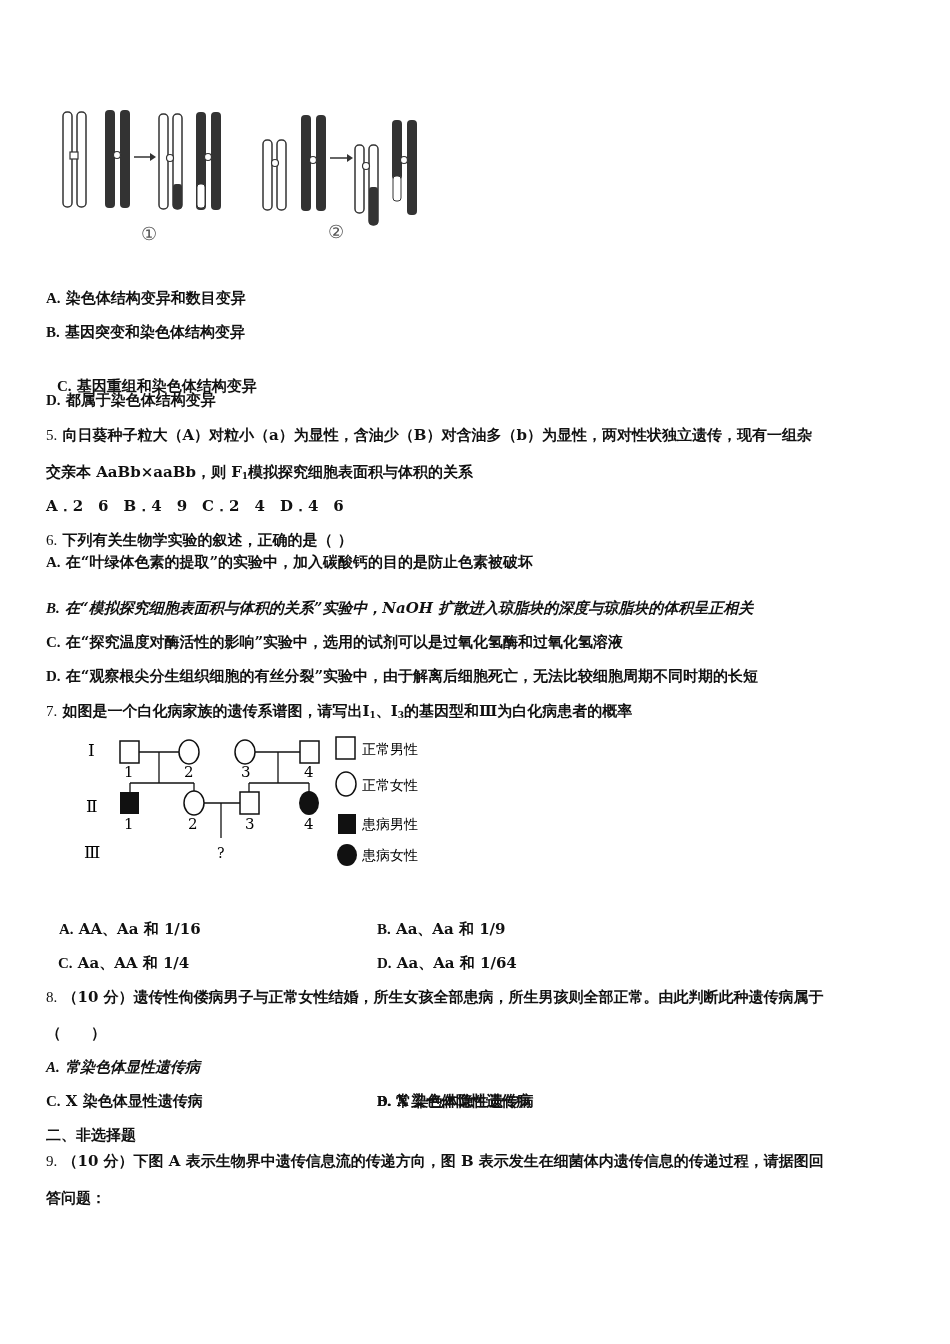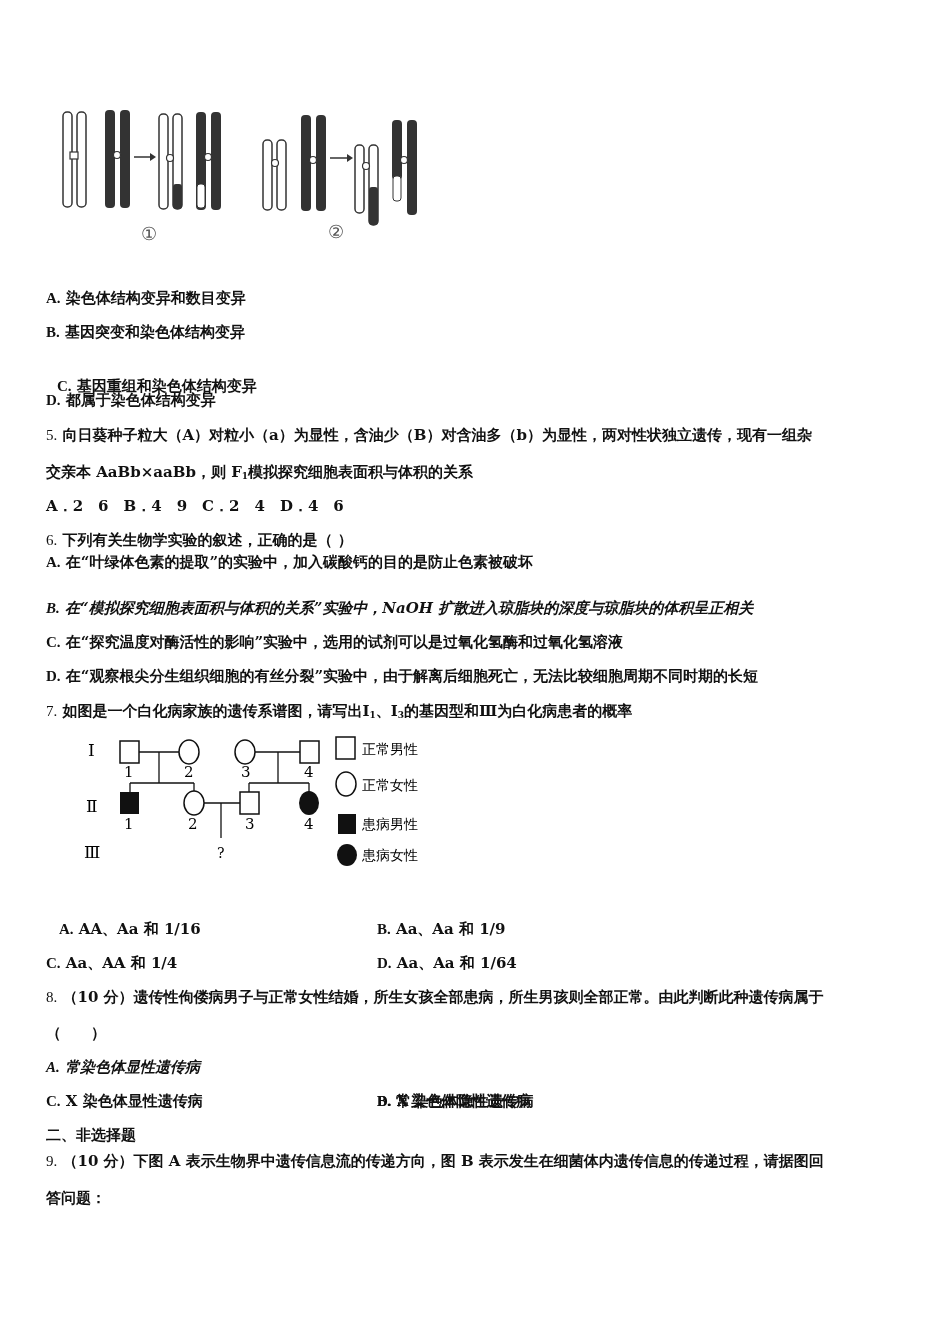--- a/index.html
+++ b/index.html
@@ -130,21 +130,21 @@
     <text x="284" y="62" font-size="14">正常女性</text>
     <rect x="260" y="86" width="18" height="20" fill="#111"></rect>
     <text x="284" y="101" font-size="14">患病男性</text>
     <ellipse cx="269" cy="127" rx="10" ry="11" fill="#111"></ellipse>
     <text x="284" y="132" font-size="14">患病女性</text>
   </svg>
 </div>
 
 <div class="line" style="top:917px;margin-left:13px;"><span class="opt-label">A.</span> <span>AA、Aa 和 1/16</span></div>
 <div class="line col2" style="top:917px;"><span class="opt-label">B.</span> <span>Aa、Aa 和 1/9</span></div>
-<div class="line" style="top:951px;"><span class="opt-label">C.</span> <span>Aa、AA 和 1/4</span></div>
+<div class="line" style="top:951px;margin-left:12px;"><span class="opt-label">C.</span> <span>Aa、AA 和 1/4</span></div>
 <div class="line col2" style="top:951px;"><span class="opt-label">D.</span> <span>Aa、Aa 和 1/64</span></div>
 
 <div class="line" style="top:985px;"><span class="num">8.</span> <span>（10 分）遗传性佝偻病男子与正常女性结婚，所生女孩全部患病，所生男孩则全部正常。由此判断此种遗传病属于</span></div>
 <div class="line" style="top:1021px;"><span>（　　）</span></div>
 <div class="line" style="top:1055px;font-style:italic;"><span class="opt-label">A.</span> <span>常染色体显性遗传病</span></div>
 <div class="line col2" style="top:1055px;margin-top:34px;"><span class="opt-label">B.</span> <span>常染色体隐性遗传病</span></div>
 <div class="line" style="top:1089px;"><span class="opt-label">C.</span> <span>X 染色体显性遗传病</span></div>
 <div class="line col2" style="top:1089px;"><span class="opt-label">D.</span> <span>X 染色体隐性遗传病</span></div>
 
 <div class="line" style="top:1123px;"><span>二、非选择题</span></div>

